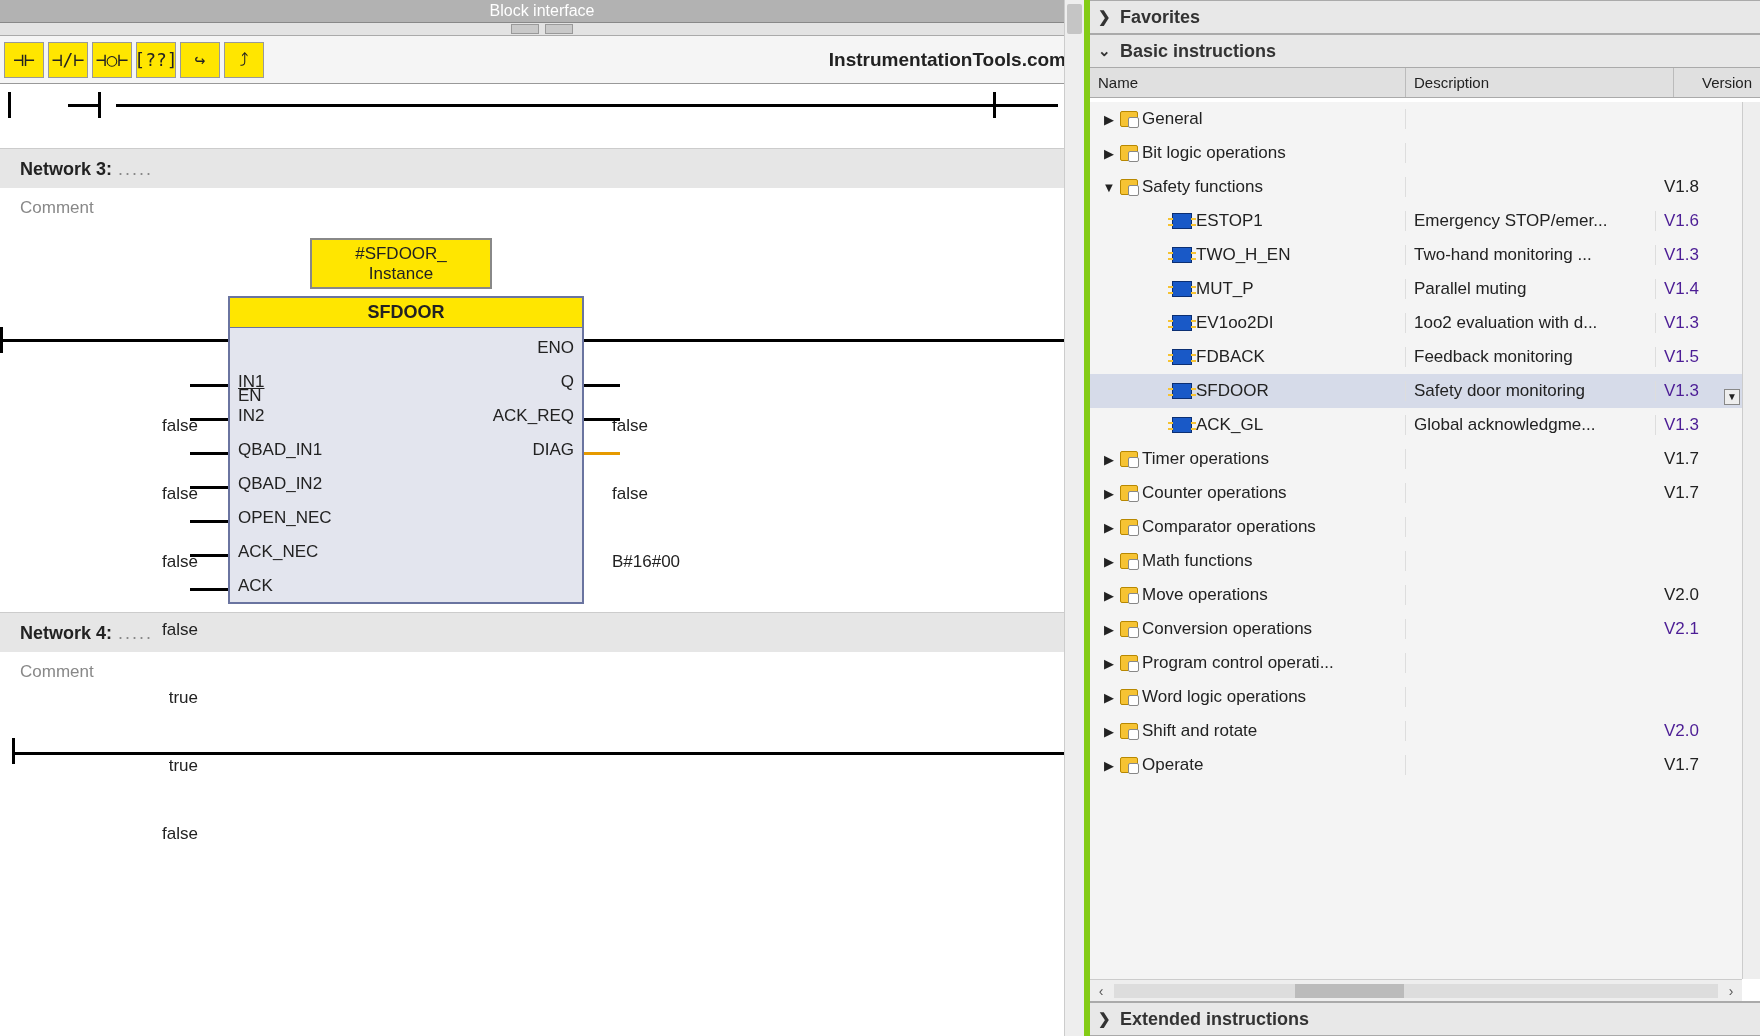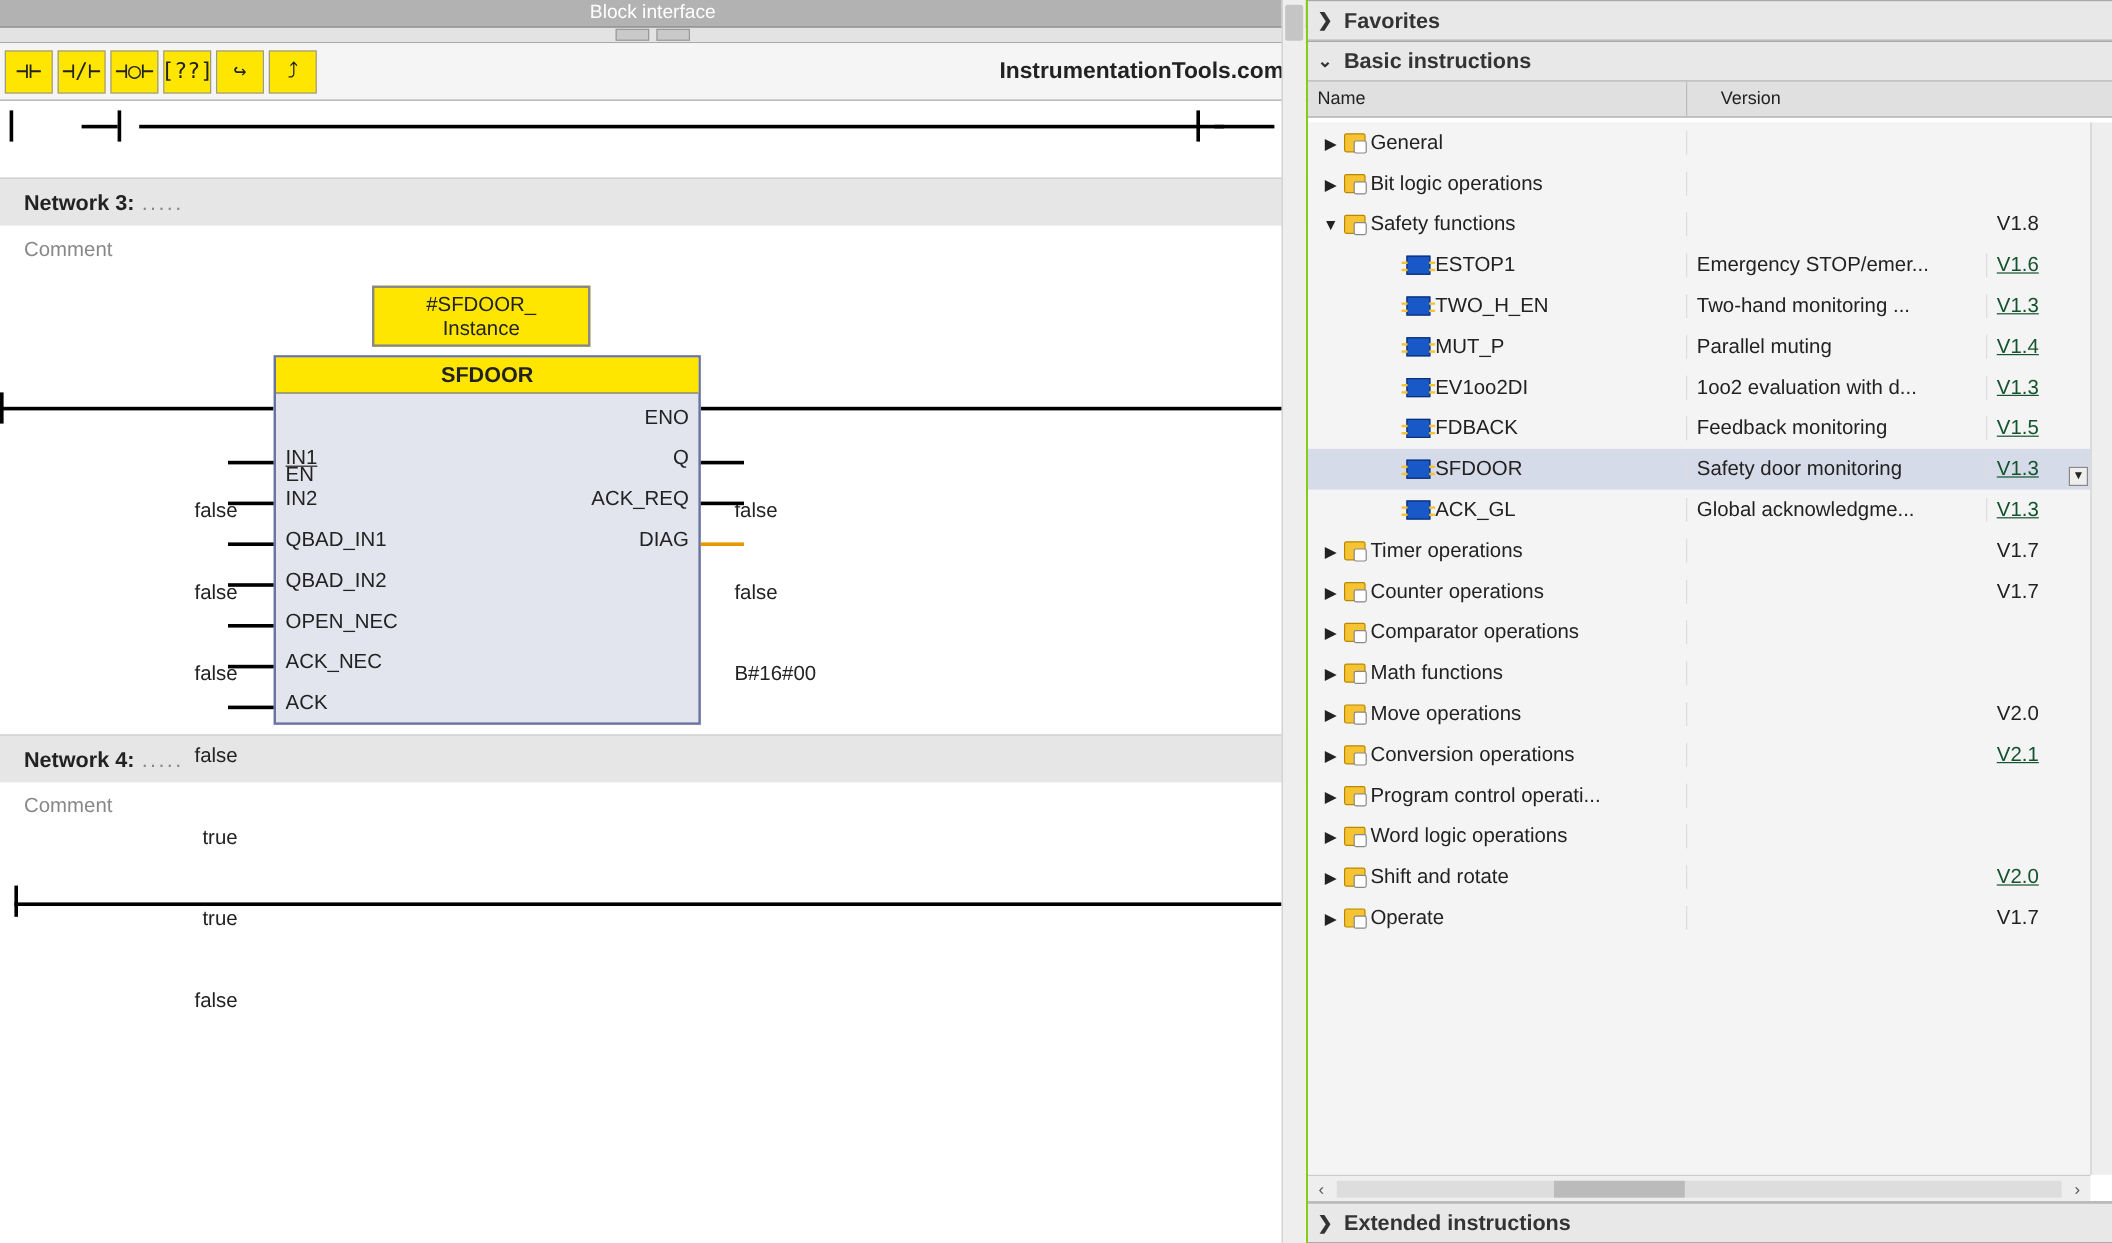--- a/index.html
+++ b/index.html
@@ -1,18 +1,18 @@
 <!DOCTYPE html>
 <html><head>
 <meta charset="utf-8">
 <style>
   * { box-sizing: border-box; margin: 0; padding: 0; }
   body { font-family: "Segoe UI", Arial, sans-serif; font-size: 14px; color: #222; background: #fff; width: 1760px; height: 1036px; overflow: hidden; }
   .main-layout { display: flex; width: 100%; height: 100%; }
-  .editor-col { flex: 1 1 auto; display: flex; flex-direction: column; border-right: 2px solid #84cc16; position: relative; }
+  .editor-col { flex: 1 1 auto; display: flex; flex-direction: column; border-right: 6px solid #84cc16; position: relative; }
   .right-col { width: 670px; display: flex; flex-direction: column; }
   .block-header { background: #b2b2b2; color: #fff; text-align: center; font-size: 16px; padding: 2px 0; border-bottom: 1px solid #888; font-weight:500; position: relative; }
   .splitter-ctrl { display:flex; justify-content:center; gap:6px; background:#e3e3e3; border-bottom:1px solid #aaa; padding:1px 0;}
   .splitter-ctrl span { width:28px; height:10px; background:#c9c9c9; border:1px solid #999; }
   .toolbar-row { display: flex; align-items: center; border-bottom: 1px solid #999; background: #f5f5f5; height: 48px; }
   .toolbar-yellow { display: flex; gap: 4px; padding: 4px; }
   .tbtn { width: 40px; height: 36px; background: #ffe600; border: 1px solid #999; display: flex; align-items: center; justify-content: center; font-size: 18px; font-family: monospace; }
   .watermark { margin-left: auto; margin-right: 18px; font-weight: bold; font-size: 19px; }
   .editor-body { flex: 1 1 auto; overflow: auto; background: #fff; position: relative;}
   .rung-stub { height: 36px; position: relative; margin: 10px 8px 18px 8px;}
@@ -60,21 +60,21 @@
   .tcell-name { flex:0 0 316px; display:flex; align-items:center; gap:4px; padding-left:4px; border-right:1px solid #ddd; white-space:nowrap; overflow:hidden;}
   .tcell-desc { flex:1 1 auto; padding:0 8px; border-right:1px solid #ddd; white-space:nowrap; overflow:hidden; text-overflow:ellipsis;}
   .tcell-ver { flex:0 0 86px; padding:0 8px; white-space:nowrap; position:relative;}
   .expander { width:14px; text-align:center; font-size:13px; }
   .folder-icon { width:18px; height:16px; background:#f6c333; border:1px solid #b88800; border-radius:2px; display:inline-block; position:relative;}
   .folder-icon.badge::after{content:""; position:absolute; right:-2px; bottom:-2px; width:9px; height:9px; background:#fff; border:1px solid #888; border-radius:2px;}
   .fb-icon { width:20px; height:16px; background:#1959c7; border:1px solid #0b2f73; position:relative; display:inline-block;}
   .fb-icon::before,.fb-icon::after{content:""; position:absolute; width:5px; height:2px; background:#f6c333;}
   .fb-icon::before{left:-5px; top:4px; box-shadow:0 6px 0 #f6c333;}
   .fb-icon::after{right:-5px; top:4px; box-shadow:0 6px 0 #f6c333;}
-  .ver-link { color:#14532d; text-decoration:underline;}
+  .ver-link { color:#4c1d95; }
   .dd-arrow { position:absolute; right:2px; top:8px; width:16px; height:16px; border:1px solid #888; background:#eee; font-size:10px; line-height:14px; text-align:center;}
   .hscroll { position:absolute; left:0; right:18px; bottom:0; height:22px; background:#eee; border-top:1px solid #ccc; display:flex; align-items:center;}
   .hscroll .lt, .hscroll .rt { width:22px; text-align:center; color:#555;}
   .hscroll .track { flex:1; height:14px; background:#ddd; margin:0 2px; position:relative;}
   .hscroll .thumb {position:absolute; left:30%; width:18%; top:0; bottom:0; background:#bbb;}
   .vscroll-r { position:absolute; right:0; top:34px; bottom:22px; width:18px; background:#eee; border-left:1px solid #ccc;}
   .indent0 { padding-left:4px;}
   .indent2 { padding-left:56px;}
 </style>
 </head>
@@ -170,20 +170,21 @@
       <span class="arrow">❯</span>
       <span>Favorites</span>
     </div>
     <div class="accordion-bar">
       <span class="arrow">⌄</span>
       <span>Basic instructions</span>
     </div>
     <div class="tree-area">
       <div class="tree-head">
         <div class="col-name">Name</div>
+        <div class="col-desc">Description</div>
         <div class="col-ver">Version</div>
       </div>
       <div class="tree-body" id="tree-body">
           <div class="trow">
             <div class="tcell-name">
               <span class="indent0" style="display: inline-block; width: 4px;">&nbsp;</span>
               <span class="expander">▶</span>
               <span class="folder-icon badge"></span>
               <span> General</span>
             </div>

